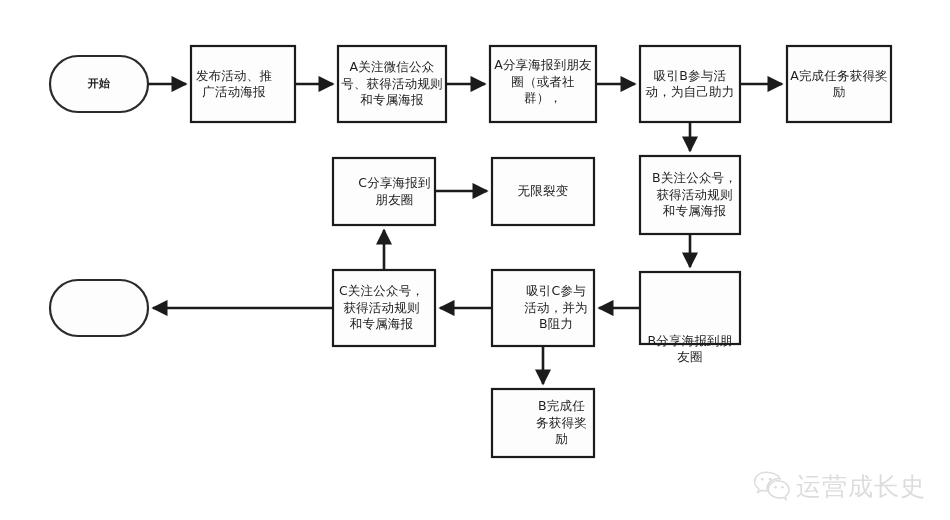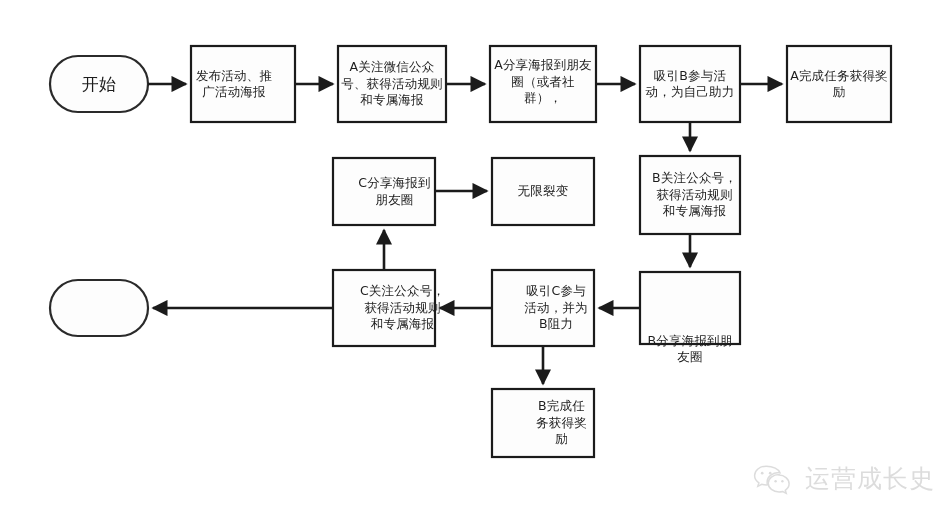--- a/index.html
+++ b/index.html
@@ -48,30 +48,32 @@
     color: #1d1d1d;
     font-size: 12.5px;
     line-height: 16.5px;
     letter-spacing: 0.2px;
     box-sizing: border-box;
     padding: 0 3px;
     pointer-events: none;
     font-family: "DejaVu Sans", "Liberation Sans", sans-serif;
   }
   .node-label.term {
-    font-size: 17px;
+    font-size: 11px;
+    font-weight: bold;
   }
   .watermark {
     position: absolute;
     left: 752px;
     top: 462px;
     width: 186px;
     height: 48px;
     display: flex;
-    gap: 13px;
+    align-items: center;
+    gap: 4px;
     opacity: 0.30;
   }
   .wm-icon {
     width: 40px;
     height: 36px;
     flex: 0 0 auto;
   }
   .wm-text {
     font-size: 25px;
     color: #8d8d8d;
@@ -158,21 +160,21 @@
   <div class="node-label" style="left:787px; top:46px;  width:104px; height:76px;">A完成任务获得奖励</div>
 
   <div class="node-label" style="left:640px; top:46px;  width:100px; height:76px;">吸引B参与活动，为自己助力</div>
 
   <div class="node-label" style="left:640px; top:156px; width:100px; height:78px;padding-left:12px;">B关注公众号，获得活动规则和专属海报</div>
 
   <div class="node-label" style="left:333px; top:158px; width:102px; height:67px;padding-left:24px;">C分享海报到朋友圈</div>
 
   <div class="node-label" style="left:492px; top:158px; width:102px; height:67px;font-family:Liberation Serif, serif;">无限裂变</div>
 
-  <div class="node-label" style="left:347px; top:270px; width:102px; height:76px;padding-left:12px;">C关注公众号，获得活动规则和专属海报</div>
+  <div class="node-label" style="left:326px; top:270px; width:102px; height:76px;padding-left:12px;">C关注公众号，获得活动规则和专属海报</div>
 
   <div class="node-label" style="left:492px; top:270px; width:102px; height:76px;padding-left:29px;">吸引C参与活动，并为B阻力</div>
 
   <div class="node-label" style="left:640px; top:272px; width:100px; height:72px;margin-top:41px;">B分享海报到朋友圈</div>
 
 
   <div class="node-label" style="left:492px; top:389px; width:102px; height:68px;padding-left:40px;">B完成任务获得奖励</div>
 
   <div class="watermark">
     <svg class="wm-icon" viewBox="0 0 40 36">

